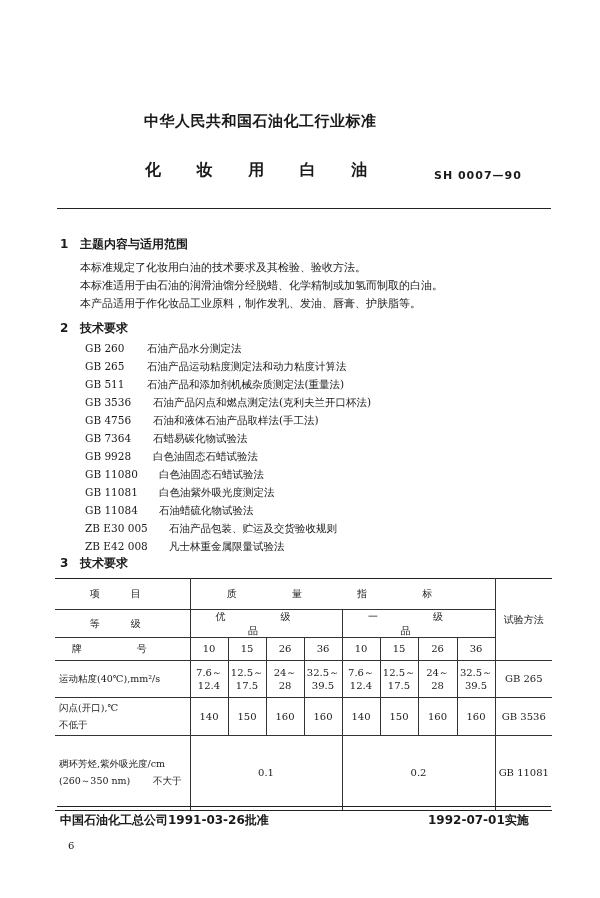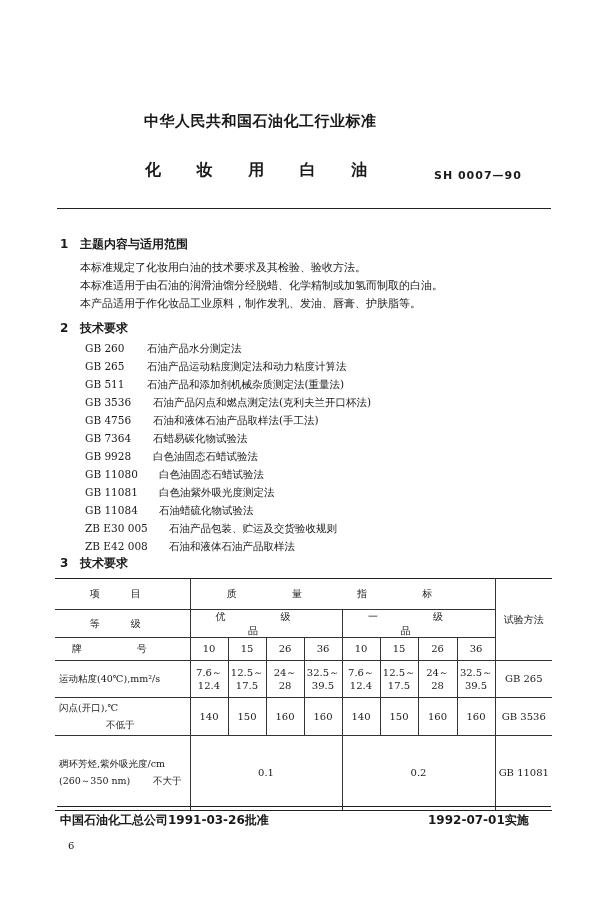--- a/index.html
+++ b/index.html
@@ -24,21 +24,21 @@
   table.spec { position: absolute; left: 55px; top: 578px; width: 497px;
                border-collapse: collapse; font-size: 10px; table-layout: fixed; }
   table.spec td { border: 1px solid #333; text-align: center; vertical-align: middle; padding: 0; line-height: 1.35; }
   table.spec tr:first-child td { border-top: 1.5px solid #222; }
   table.spec tr:last-child td { border-bottom: 1.5px solid #222; }
   table.spec td:first-child { border-left: none; }
   table.spec td.last { border-right: none; }
   .spaced { letter-spacing: 14px; }
   .spaced-wide { letter-spacing: 26px; }
   .left-lbl { text-align: left !important; padding-left: 4px !important; font-size: 9.5px; }
-  .right-note { display: block; text-align: center; padding-right: 8px; margin-top: 4px; }
+  .right-note { display: block; text-align: left; padding-right: 8px; margin-top: 4px; }
 
   .footer-rule { left: 57px; top: 806px; width: 494px; border-top: 1.5px solid #222; }
   .approve { left: 60px; top: 812px; font-size: 12px; font-weight: bold; }
   .effective { left: 428px; top: 812px; font-size: 12px; font-weight: bold; }
   .page-num { left: 68px; top: 840px; font-size: 10px; }
 </style>
 </head>
 <body>
 
 <div class="abs sans org-title">中华人民共和国石油化工行业标准</div>
@@ -67,21 +67,21 @@
 <div class="abs ref" style="top:360px;"><span class="code" style="width:38px">GB 265</span><span class="title">石油产品运动粘度测定法和动力粘度计算法</span></div>
 <div class="abs ref" style="top:378px;"><span class="code" style="width:38px">GB 511</span><span class="title">石油产品和添加剂机械杂质测定法(重量法)</span></div>
 <div class="abs ref" style="top:396px;"><span class="code" style="width:44px">GB 3536</span><span class="title">石油产品闪点和燃点测定法(克利夫兰开口杯法)</span></div>
 <div class="abs ref" style="top:414px;"><span class="code" style="width:44px">GB 4756</span><span class="title">石油和液体石油产品取样法(手工法)</span></div>
 <div class="abs ref" style="top:432px;"><span class="code" style="width:44px">GB 7364</span><span class="title">石蜡易碳化物试验法</span></div>
 <div class="abs ref" style="top:450px;"><span class="code" style="width:44px">GB 9928</span><span class="title">白色油固态石蜡试验法</span></div>
 <div class="abs ref" style="top:468px;"><span class="code" style="width:50px">GB 11080</span><span class="title">白色油固态石蜡试验法</span></div>
 <div class="abs ref" style="top:486px;"><span class="code" style="width:50px">GB 11081</span><span class="title">白色油紫外吸光度测定法</span></div>
 <div class="abs ref" style="top:504px;"><span class="code" style="width:50px">GB 11084</span><span class="title">石油蜡硫化物试验法</span></div>
 <div class="abs ref" style="top:522px;"><span class="code" style="width:60px">ZB E30 005</span><span class="title">石油产品包装、贮运及交货验收规则</span></div>
-<div class="abs ref" style="top:540px;"><span class="code" style="width:60px">ZB E42 008</span><span class="title">石油和液体石油产品取样法</span></div>
+<div class="abs ref" style="top:540px;"><span class="code" style="width:60px">ZB E42 008</span><span class="title">凡士林重金属限量试验法</span></div>
 
 <div class="abs sans sec-head" style="left:60px; top:555px;">
   <span class="sec-num">3</span><span>技术要求</span>
 </div>
 
 <table class="spec">
   <colgroup>
     <col style="width:135px">
     <col style="width:38px">
       <col style="width:38px">

